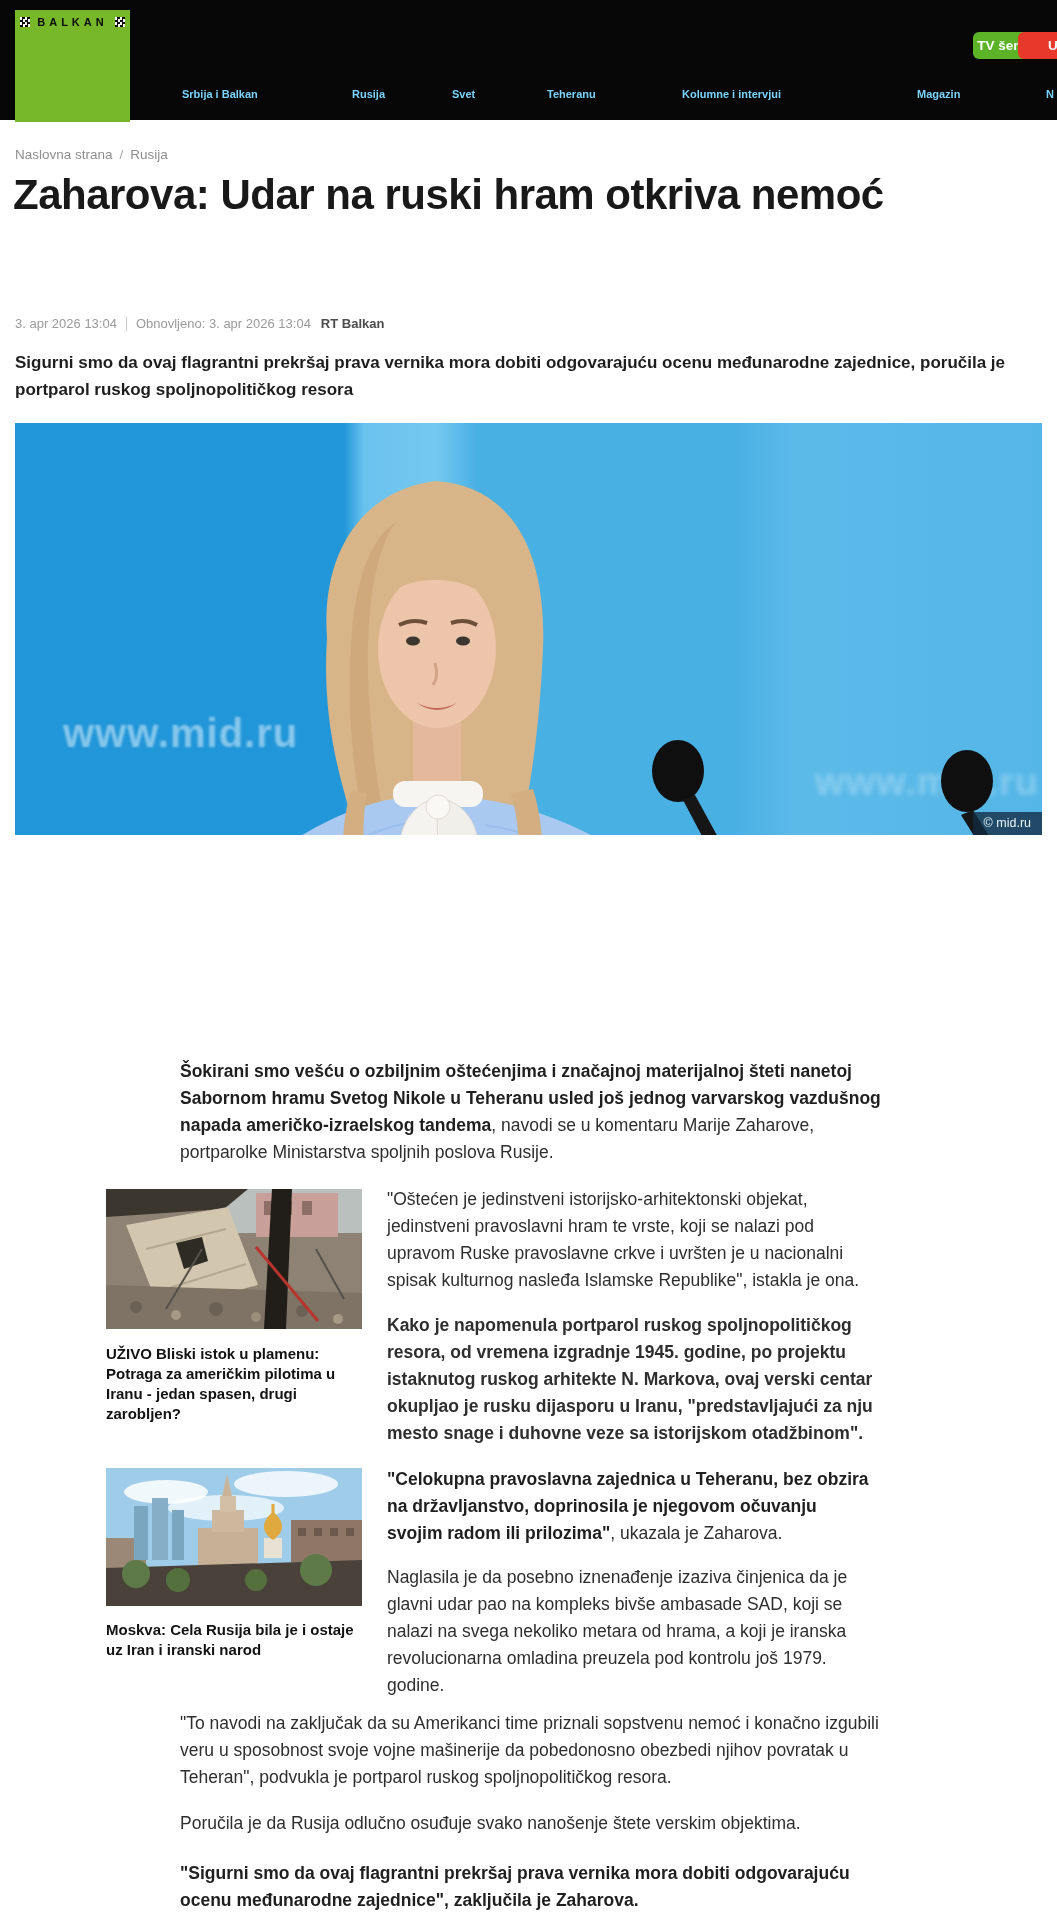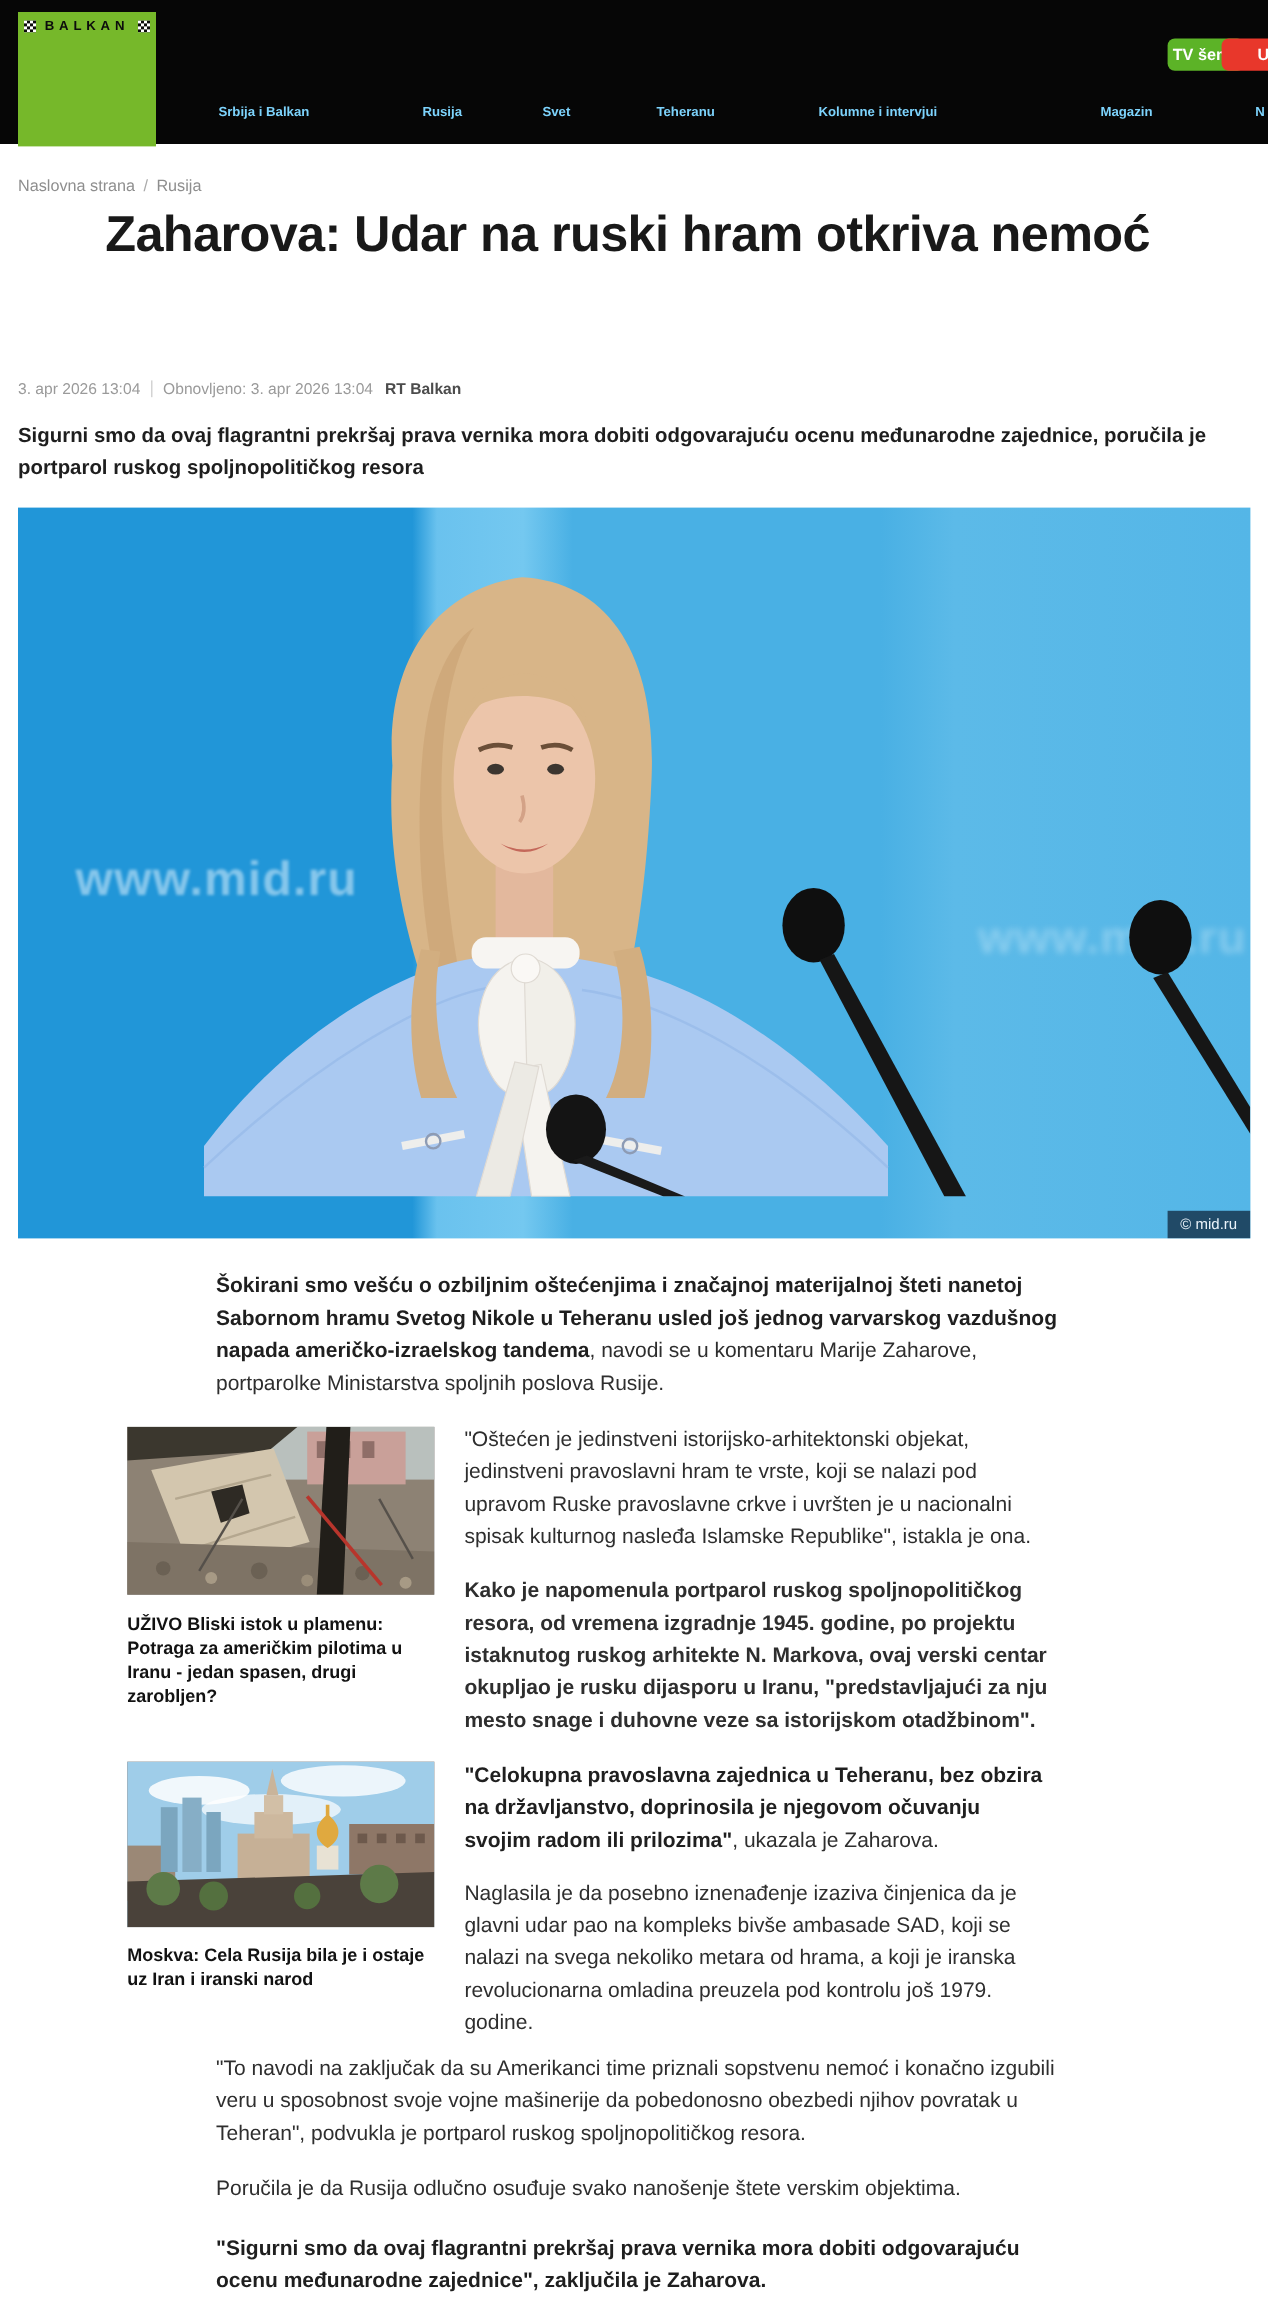--- a/index.html
+++ b/index.html
@@ -34,21 +34,21 @@
   .title{position:absolute;left:13px;top:166px;width:1020px;color:#191919;
          font-size:42px;line-height:57px;font-weight:700;letter-spacing:-0.5px;}
   .title span{display:block;}
   .meta{position:absolute;left:15px;top:316px;font-size:13px;color:#9a9a9a;display:flex;align-items:center;}
   .meta .divider{display:inline-block;width:1px;height:14px;background:#c9c9c9;margin:0 9px;}
   .meta .updated{margin-right:10px;}
   .meta .source{color:#4c4c4c;font-weight:700;}
   .lead{position:absolute;left:15px;top:349px;width:1002px;
         font-size:17px;line-height:27px;font-weight:700;color:#1e1e1e;}
   
-  .hero{position:absolute;left:15px;top:423px;width:1027px;height:609px;overflow:hidden;
+  .hero{position:absolute;left:15px;top:423px;width:1027px;height:412px;overflow:hidden;
         background:linear-gradient(90deg,
           #2196d8 0%, #2196d8 32%,
           #6ac2ee 34%, #74c8f0 41%,
           #49b0e4 45%, #49b0e4 70%,
           #5cbae8 76%, #54b6e7 100%);}
   .wm{position:absolute;font-weight:700;color:rgba(235,248,255,0.50);letter-spacing:1px;}
   .wm-left{left:48px;top:288px;font-size:40px;filter:blur(1.2px);}
   .wm-right{left:800px;top:338px;font-size:38px;color:rgba(235,248,255,0.32);filter:blur(2.5px);}
   .hero svg{position:absolute;left:0;top:0;}
   .credit{position:absolute;right:0;bottom:0;height:23px;line-height:23px;padding:0 11px;
@@ -88,21 +88,21 @@
     <span class="checker"></span>
     <span class="logo-balkan">BALKAN</span>
     <span class="checker"></span>
   </div>
 </div>
 
 <div class="breadcrumb">
   <a>Naslovna strana</a><span class="crumb-sep">/</span><a>Rusija</a>
 </div>
 
-<h1 class="title" style="margin:0;text-align:center;">
+<h1 class="title" style="margin:0;">
   <span>Zaharova: Udar na ruski hram otkriva nemoć</span>
 </h1>
 
 <div class="meta">
   <span>3. apr 2026 13:04</span>
   <span class="divider"></span>
   <span class="updated"><span>Obnovljeno:</span>&nbsp;<span>3. apr 2026 13:04</span></span>
   <span class="source">RT Balkan</span>
 </div>
 

